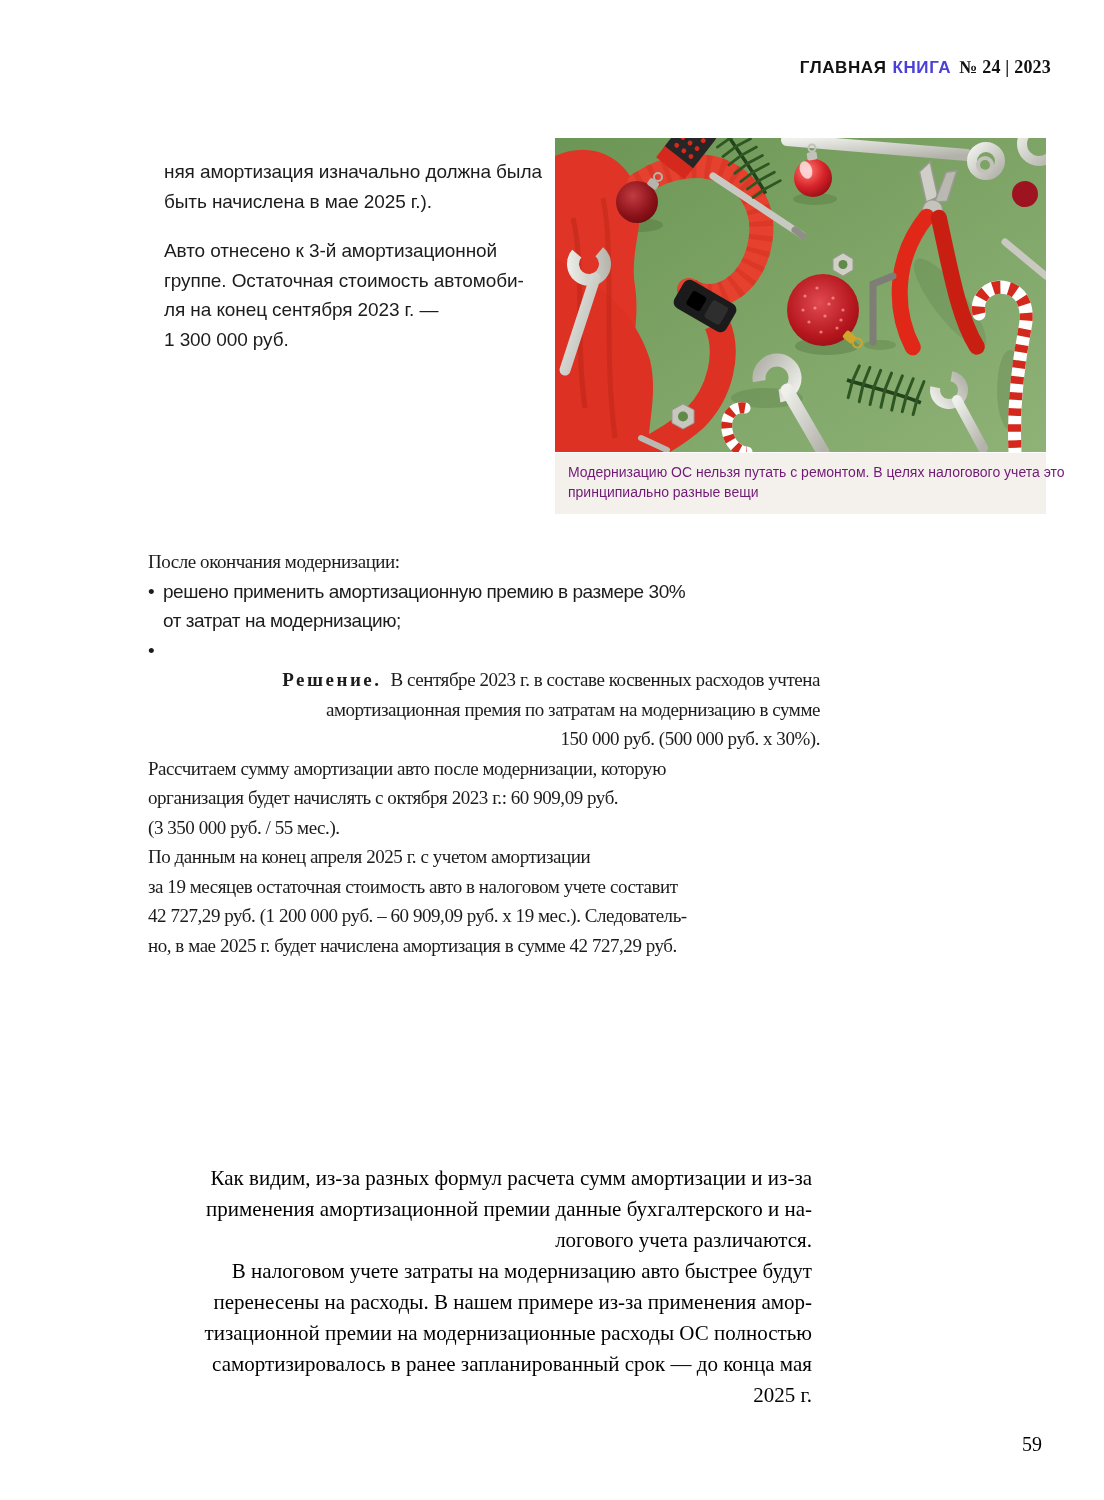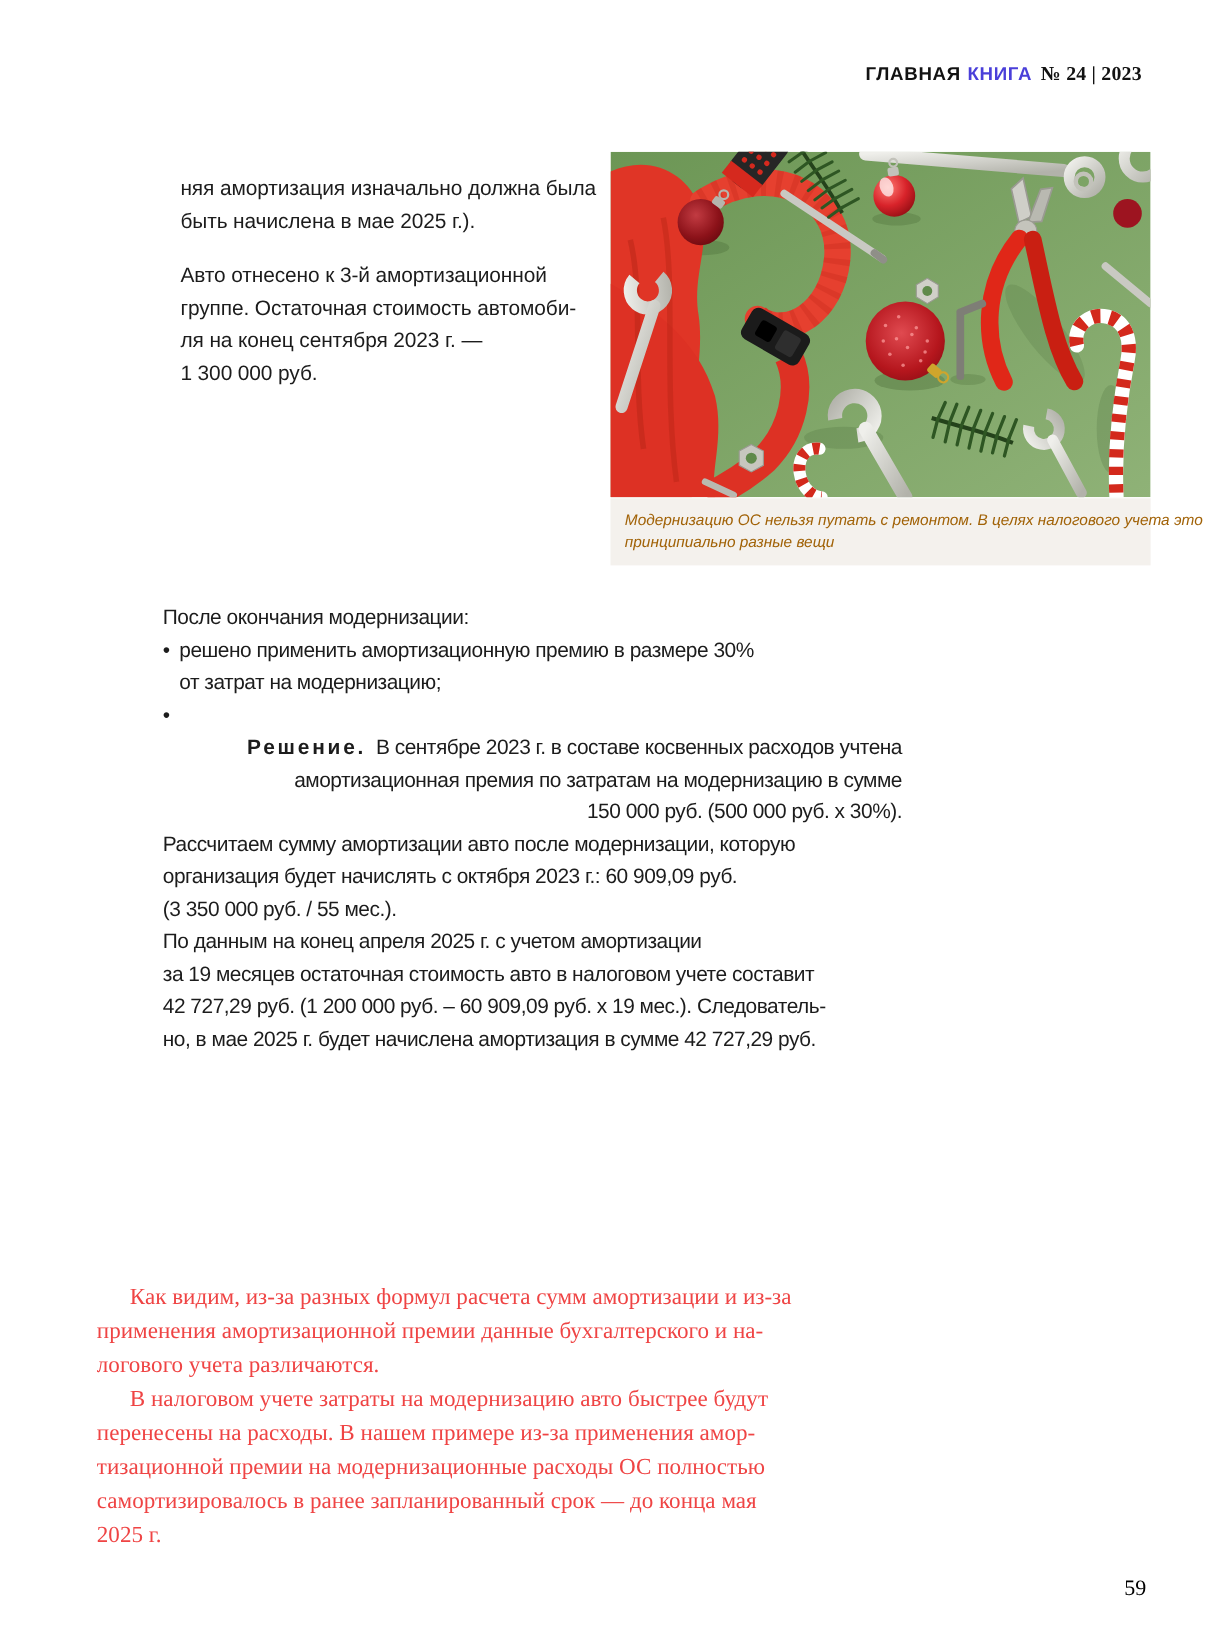--- a/index.html
+++ b/index.html
@@ -5,64 +5,64 @@
   html,body { margin:0; padding:0; background:#ffffff; }
   .page {
     position:relative; width:1104px; height:1500px;
     background:#ffffff; overflow:hidden;
     font-family:"Liberation Sans", sans-serif; color:#1c1c1c;
   }
   .pre { white-space:pre; }
 
   
   .header {
-    position:absolute; top:57px; right:66px;
+    position:absolute; top:57px; right:53px;
     font-size:17px; font-weight:bold; letter-spacing:.6px; color:#121212;
     white-space:nowrap;
     margin-left:27px;
   }
   .brand-accent { margin-left:6px; }
   .issue {
     font-family:"Liberation Serif", serif; font-size:18px; font-weight:bold;
     letter-spacing:.2px; margin-left:8px; color:#121212;
   }
 
   
   .photo-block { position:absolute; left:555px; top:138px; width:491px; margin:0; }
   .photo-block svg { display:block; }
   .caption {
-    margin-top:1px; background:#f4f1ed; color:#a16207;
-    font-size:14px; line-height:19.5px; padding:10px 14px 12px 13px;font-style:italic;
+    margin-top:1px; background:#f4f1ed; color:#701a75;
+    font-size:14px; line-height:19.5px; padding:10px 14px 12px 13px;
   }
 
   
   .col-narrow {
     position:absolute; left:148px; top:141px; width:420px;
     font-size:19px; line-height:29.5px; letter-spacing:-.1px;
   }
   .col-narrow p { margin:16px; }
   .col-narrow p + p.gap-a { margin-top:20px; }
   .col-narrow p + p.gap-b { margin-top:18px; }
 
   
   .col-wide {
     position:absolute; left:148px; top:547px; width:672px;
     font-size:19px; line-height:29.5px; letter-spacing:-.45px;
   }
-  .col-wide p { margin:0; }
+  .col-wide p { margin:0;font-family:Liberation Serif, serif; }
   .bullet { display:flex; }
   .bullet .dot { flex:none; width:15px; }
   .m18 { margin-top:18px;text-align:right; } .m23 { margin-top:23px; }
   .m17 { margin-top:17px; } .m21 { margin-top:21px; }
   .sol-label { font-weight:bold; letter-spacing:2.5px; margin-right:9px; }
 
   
   .col-serif {
     position:absolute; left:88px; top:1163px; width:724px;
-    font-family:"Liberation Serif", serif; font-size:21px; line-height:31px; color:#ef4444;
+    font-family:"Liberation Serif", serif; font-size:21px; line-height:31px; color:#000000;text-align:right;
   }
   .col-serif p { margin:0; text-indent:30px; }
 
   .pagenum {
     position:absolute; top:1433px; right:62px;
     font-family:"Liberation Serif", serif; font-size:20px; color:#000000;margin-left:48px;
   }
 </style>
 </head>
 <body>

